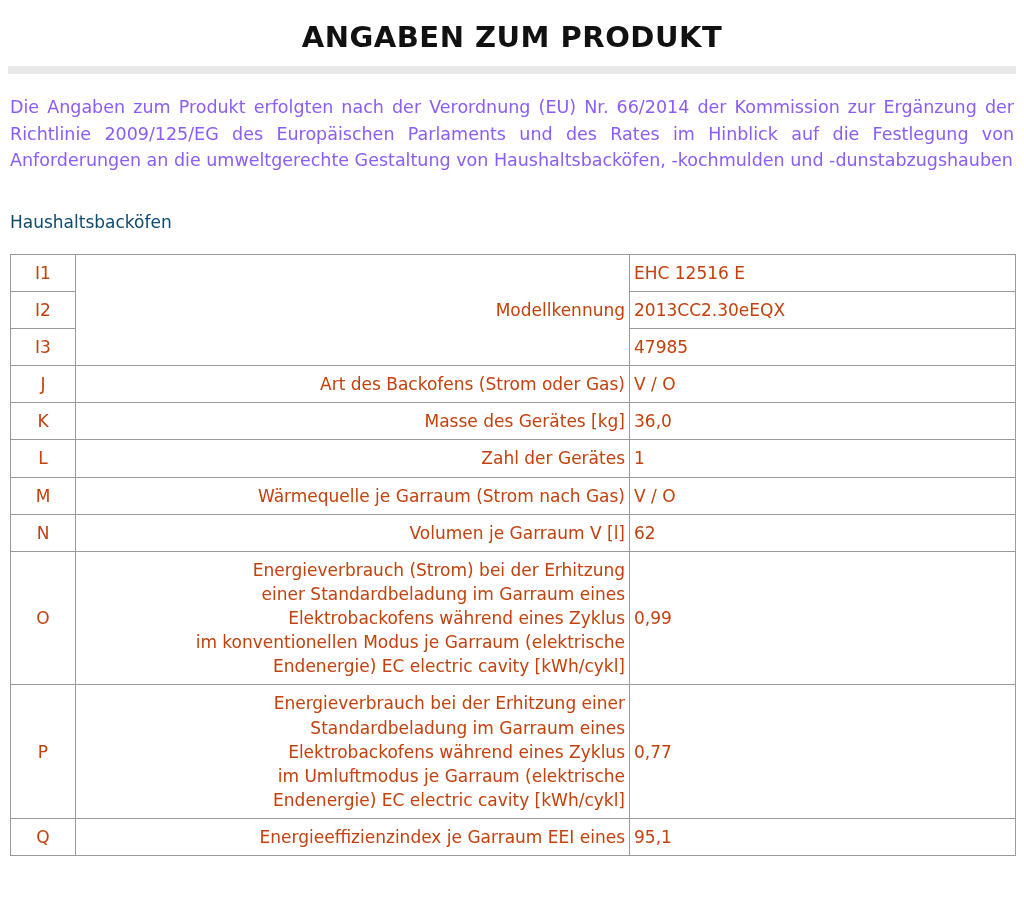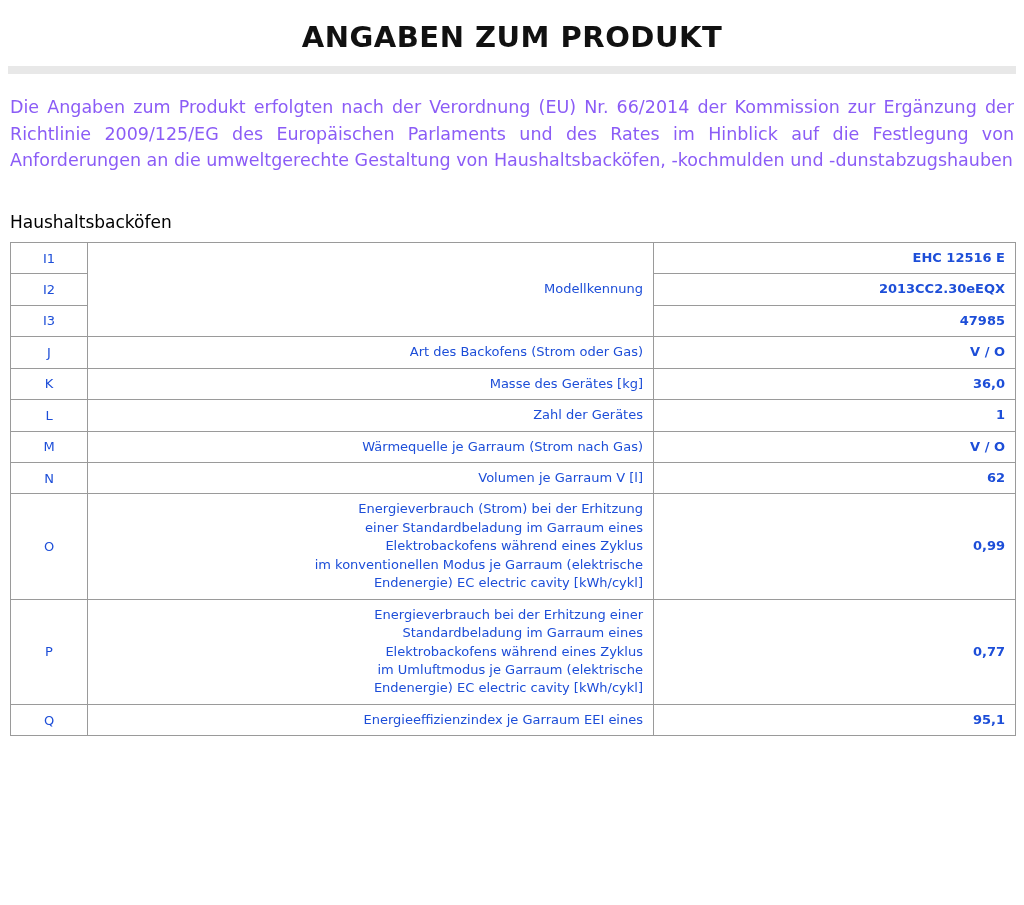--- a/index.html
+++ b/index.html
@@ -40,50 +40,49 @@
   }
   .intro {
     font-size: 17.5px;
     line-height: 1.52;
     text-align: justify;
     margin: 20px 2px 0 2px;
     color: #8b5cf6;
   }
   .section-label {
     font-size: 17px;
-    margin: 38px 0 10px 2px;
-    color: #000000;
+    margin: 38px 0 22px 2px;
+    color: #0c4a6e;
   }
   table.spec {
     border-collapse: collapse;
     width: 1006px;
     margin: 0 2px;
     table-layout: fixed;
   }
   table.spec td {
     border: 1px solid #9a9a9a;
-    font-size: 13px;
-    color: #1d4ed8;
-    padding: 6px 10px;
+    font-size: 17px;
+    color: #c2410c;
+    padding: 6px 4px;
     vertical-align: middle;
   }
   td.code {
     width: 56px;
     text-align: center;
     padding: 6px 2px;
   }
   td.label {
     width: 545px;
     text-align: right;
     line-height: 1.42;
   }
   td.value {
-    text-align: right;
+    text-align: left;
     line-height: 1.42;
-    font-weight: bold;
   }
   .nowrap-lines {
     white-space: pre-line;
   }
   .row-tall td { padding-top: 8px; padding-bottom: 8px; }
 </style>
 </head>
 <body>
 
 <div class="page">

